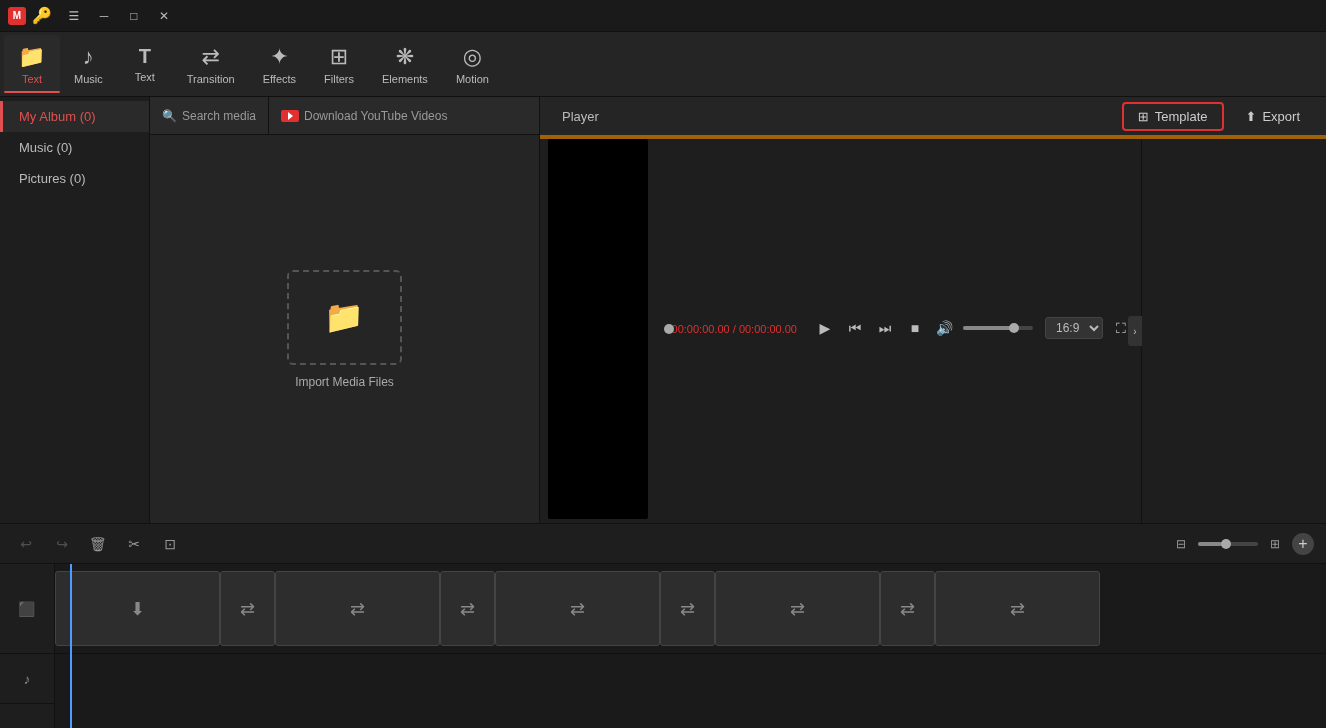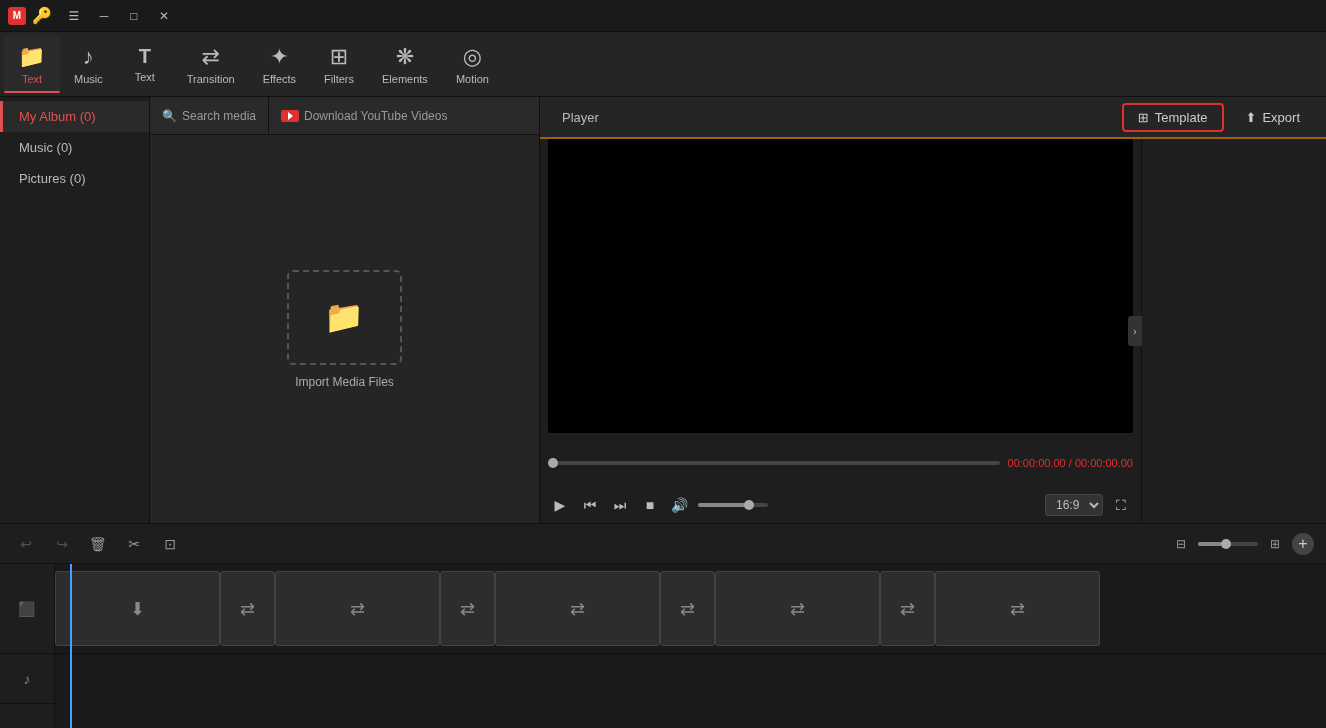--- a/index.html
+++ b/index.html
@@ -170,21 +170,21 @@
     }
     .import-label {
       font-size: 12px; color: #aaa;
     }
 
     #player-header {
       display: flex;
       align-items: center;
       height: 42px;
       background: #252525;
-      border-bottom: 2px solid #a16207;
+      border-bottom: 4px solid #a16207;
       padding: 0 12px;
       gap: 8px;
     }
     .player-tab {
       font-size: 13px; color: #bbb;
       padding: 6px 10px;
       cursor: pointer;
     }
     .player-header-spacer { flex: 1; }
     .template-btn {
@@ -457,22 +457,21 @@
       display: flex;
       flex-direction: column;
     }
     #player-main {
       display: flex;
       flex: 1;
     }
     #video-area {
       flex: 1;
       display: flex;
-      flex-direction: column;
-      gap: 20px;
+      flex-direction: row;
     }
     #props-sidebar {
       width: 185px;
       background: #1e1e1e;
       border-left: 1px solid #111;
       display: flex;
       align-items: center;
       justify-content: center;
       font-size: 12px; color: #888;
       text-align: center;

